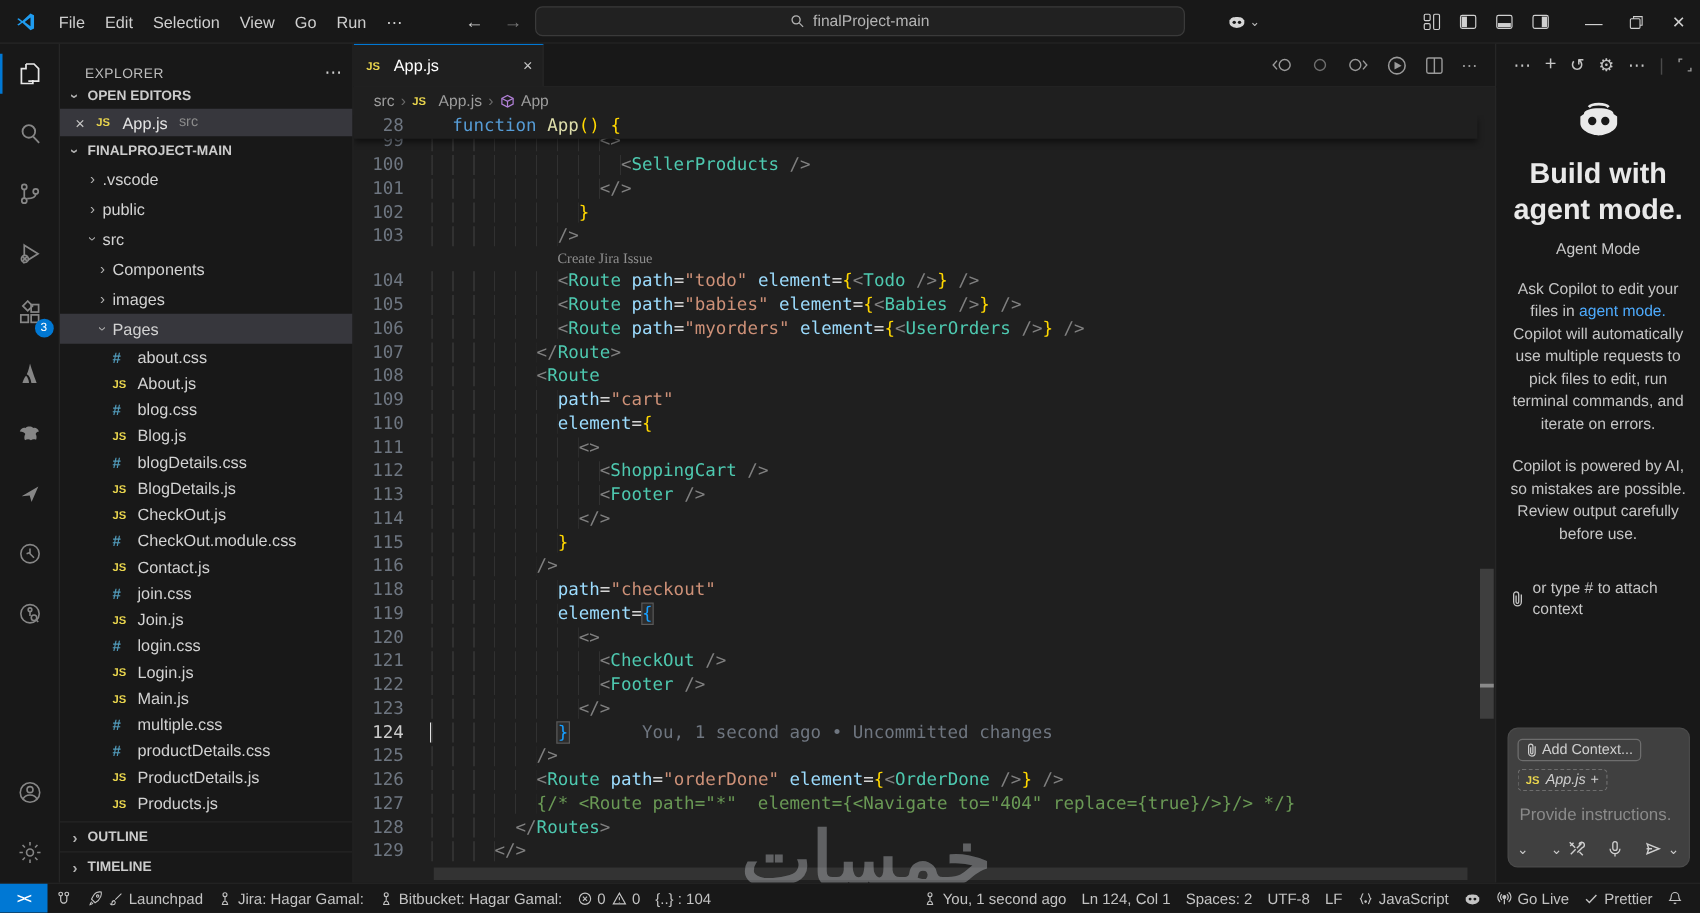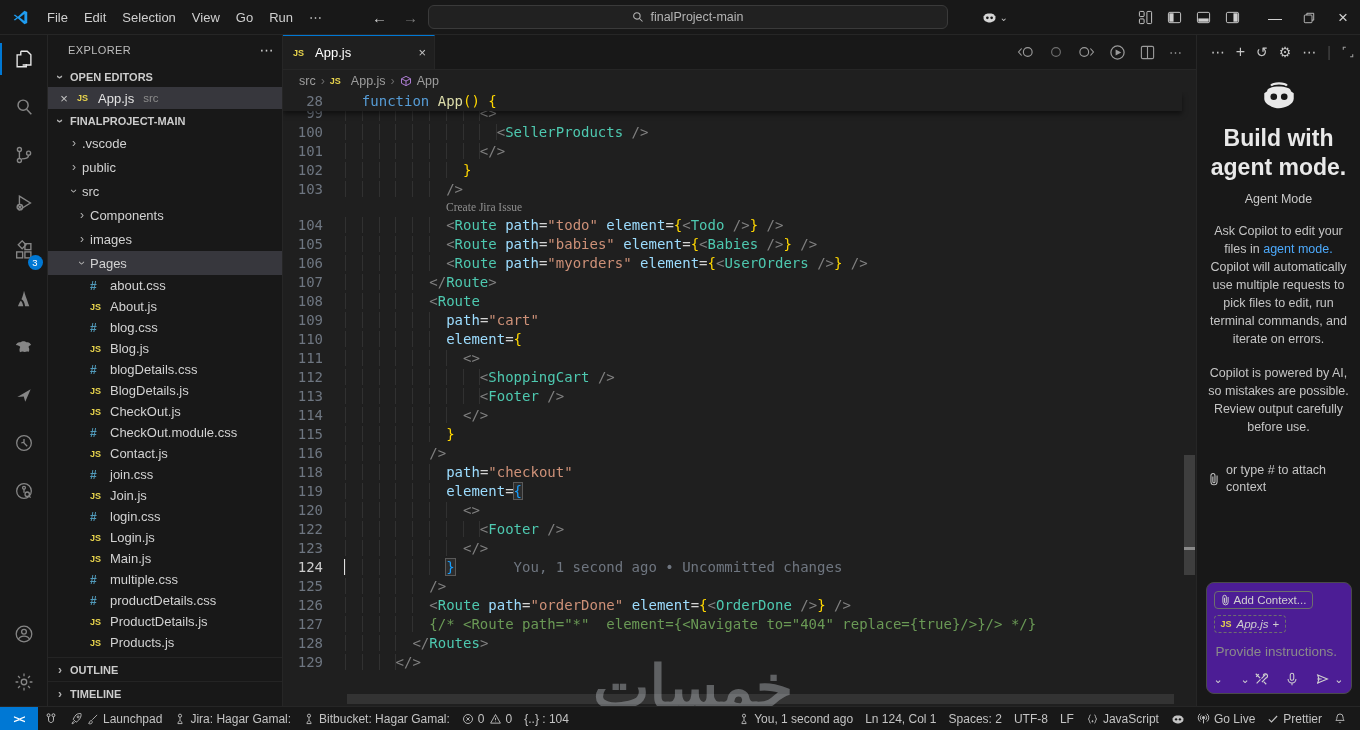--- a/index.html
+++ b/index.html
@@ -25,21 +25,21 @@
   
   #activitybar { width:48px; display:flex; flex-direction:column; align-items:center; background:#181818; border-right:1px solid #262626; }
   .ab-item { width:48px; height:48px; display:flex; align-items:center; justify-content:center; position:relative; color:#868686; }
   .ab-item.active { color:#e7e7e7; }
   .ab-item.active::before { content:""; position:absolute; left:0; top:8px; bottom:8px; width:2px; background:#0078d4; }
   .ab-badge { position:absolute; right:5px; bottom:5px; min-width:15px; height:15px; border-radius:8px; background:#0078d4; color:#fff; font-size:9.5px; display:flex; align-items:center; justify-content:center; padding:0 3px; }
   #ab-bottom { margin-top:auto; }
 
   
   #sidebar { width:235px; background:#181818; border-right:1px solid #262626; display:flex; flex-direction:column; overflow:hidden; }
-  #sb-header { height:30px; display:flex; align-items:center; padding:0 8px 0 20px; color:#bdbdbd; font-size:11px; letter-spacing:.4px; }
+  #sb-header { height:30px; display:flex; align-items:flex-end; padding:0 8px 0 20px; color:#bdbdbd; font-size:11px; letter-spacing:.4px; }
   #sb-header .more { margin-left:auto; font-size:14px; color:#cfcfcf; }
   .sec-row { height:22px; display:flex; align-items:center; font-weight:bold; font-size:11px; color:#cccccc; padding-left:4px; gap:2px; border-top:1px solid transparent; }
   .sec-row.bordered { border-top:1px solid #242424; height:24px; }
   .chev { width:16px; text-align:center; color:#b0b0b0; font-size:12px; display:inline-block; }
   .chev.down { transform:rotate(90deg); }
   .oe-row { height:22px; display:flex; align-items:center; padding-left:8px; gap:5px; background:#37373d; font-size:13px; color:#e3e3e3; }
   .oe-close { width:16px; color:#c5c5c5; font-size:13px; text-align:center; }
   .dim { color:#8c8c8c; font-size:11.5px; margin-left:4px; }
   .fi { font-weight:bold; font-size:9px; width:16px; text-align:left; display:inline-block; }
   .fi.js { color:#e8d44d; font-style:normal; }
@@ -76,21 +76,21 @@
 
   
   #panel { width:164px; background:#181818; border-left:1px solid #262626; display:flex; flex-direction:column; }
   #panel-header { height:35px; display:flex; align-items:center; justify-content:flex-end; gap:11px; padding-right:6px; color:#c5c5c5; font-size:14px; border-bottom:1px solid #181818; }
   #panel-body { flex:1; display:flex; flex-direction:column; align-items:center; text-align:center; padding:6px 9px 0; overflow:hidden; }
   #panel-title { font-size:23px; font-weight:bold; color:#e9e9e9; line-height:29px; margin-top:12px; }
   #panel-sub { font-size:12.5px; color:#c8c8c8; margin-top:10px; }
   .panel-p { font-size:12.5px; color:#c5c5c5; line-height:18px; margin-top:16px; }
   .panel-p a { color:#4daafc; text-decoration:none; }
   #attach-hint { display:flex; gap:6px; margin-top:26px; align-self:flex-start; text-align:left; font-size:12.5px; color:#c5c5c5; line-height:17px; padding-left:2px; }
-  #chatbox { margin-top:auto; margin-bottom:12px; width:146px; border:1px solid #4a4a4a; border-radius:8px; background:#4c1d95; padding:8px 7px 7px; text-align:left; }
+  #chatbox { margin-top:auto; margin-bottom:12px; width:146px; border:1px solid #4a4a4a; border-radius:8px; background:#404040; padding:8px 7px 7px; text-align:left; }
   .chip { display:inline-flex; align-items:center; gap:4px; border:1px solid #6e6e6e; border-radius:4px; padding:2px 6px; font-size:11.5px; color:#cfcfcf; }
   .chip.dashed { border-style:dashed; margin-top:6px; }
   .chip .it { font-style:italic; }
   #chat-ph { color:#8a8a8a; font-size:13.5px; margin:11px 0 13px 2px; }
   #chat-icons { display:flex; align-items:center; gap:4px; color:#cfcfcf; }
   #chat-icons .grow { flex:1; }
 
   
   #statusbar { height:24px; display:flex; align-items:center; background:#181818; border-top:1px solid #262626; font-size:12px; color:#c3c3c3; }
   .sb-item { display:flex; align-items:center; gap:4px; padding:0 6px; height:24px; white-space:nowrap; }
@@ -453,20 +453,21 @@
           <div class="cl"><span class="ln">110</span><span class="ind">            </span><span class="tk-a">element</span><span class="tk-o">=</span><span class="tk-b">{</span></div>
           <div class="cl"><span class="ln">111</span><span class="ind">              </span><span class="tk-p">&lt;&gt;</span></div>
           <div class="cl"><span class="ln">112</span><span class="ind">                </span><span class="tk-p">&lt;</span><span class="tk-c">ShoppingCart</span><span class="tk-p"> /&gt;</span></div>
           <div class="cl"><span class="ln">113</span><span class="ind">                </span><span class="tk-p">&lt;</span><span class="tk-c">Footer</span><span class="tk-p"> /&gt;</span></div>
           <div class="cl"><span class="ln">114</span><span class="ind">              </span><span class="tk-p">&lt;/&gt;</span></div>
           <div class="cl"><span class="ln">115</span><span class="ind">            </span><span class="tk-b">}</span></div>
           <div class="cl"><span class="ln">116</span><span class="ind">          </span><span class="tk-p">/&gt;</span></div>
           <div class="cl"><span class="ln">118</span><span class="ind">            </span><span class="tk-a">path</span><span class="tk-o">=</span><span class="tk-s">"checkout"</span></div>
           <div class="cl"><span class="ln">119</span><span class="ind">            </span><span class="tk-a">element</span><span class="tk-o">=</span><span class="tk-bb">{</span></div>
           <div class="cl"><span class="ln">120</span><span class="ind">              </span><span class="tk-p">&lt;&gt;</span></div>
+          <div class="cl"><span class="ln">121</span><span class="ind">                </span><span class="tk-p">&lt;</span><span class="tk-c">CheckOut</span><span class="tk-p"> /&gt;</span></div>
           <div class="cl"><span class="ln">122</span><span class="ind">                </span><span class="tk-p">&lt;</span><span class="tk-c">Footer</span><span class="tk-p"> /&gt;</span></div>
           <div class="cl"><span class="ln">123</span><span class="ind">              </span><span class="tk-p">&lt;/&gt;</span></div>
           <div class="cl active"><span class="ln">124</span><span class="cursor"></span><span class="ind">            </span><span class="tk-bb">}</span><span class="tk-g">       You, 1 second ago • Uncommitted changes</span></div>
           <div class="cl"><span class="ln">125</span><span class="ind">          </span><span class="tk-p">/&gt;</span></div>
           <div class="cl"><span class="ln">126</span><span class="ind">          </span><span class="tk-p">&lt;</span><span class="tk-c">Route</span><span class="tk-x"> </span><span class="tk-a">path</span><span class="tk-o">=</span><span class="tk-s">"orderDone"</span><span class="tk-x"> </span><span class="tk-a">element</span><span class="tk-o">=</span><span class="tk-b">{</span><span class="tk-p">&lt;</span><span class="tk-c">OrderDone</span><span class="tk-p"> /&gt;</span><span class="tk-b">}</span><span class="tk-p"> /&gt;</span></div>
           <div class="cl"><span class="ln">127</span><span class="ind">          </span><span class="tk-m">{/* &lt;Route path="*"  element={&lt;Navigate to="404" replace={true}/&gt;}/&gt; */}</span></div>
           <div class="cl"><span class="ln">128</span><span class="ind">        </span><span class="tk-p">&lt;/</span><span class="tk-c">Routes</span><span class="tk-p">&gt;</span></div>
           <div class="cl"><span class="ln">129</span><span class="ind">      </span><span class="tk-p">&lt;/&gt;</span></div>
         </div>
       <div id="vscroll">

